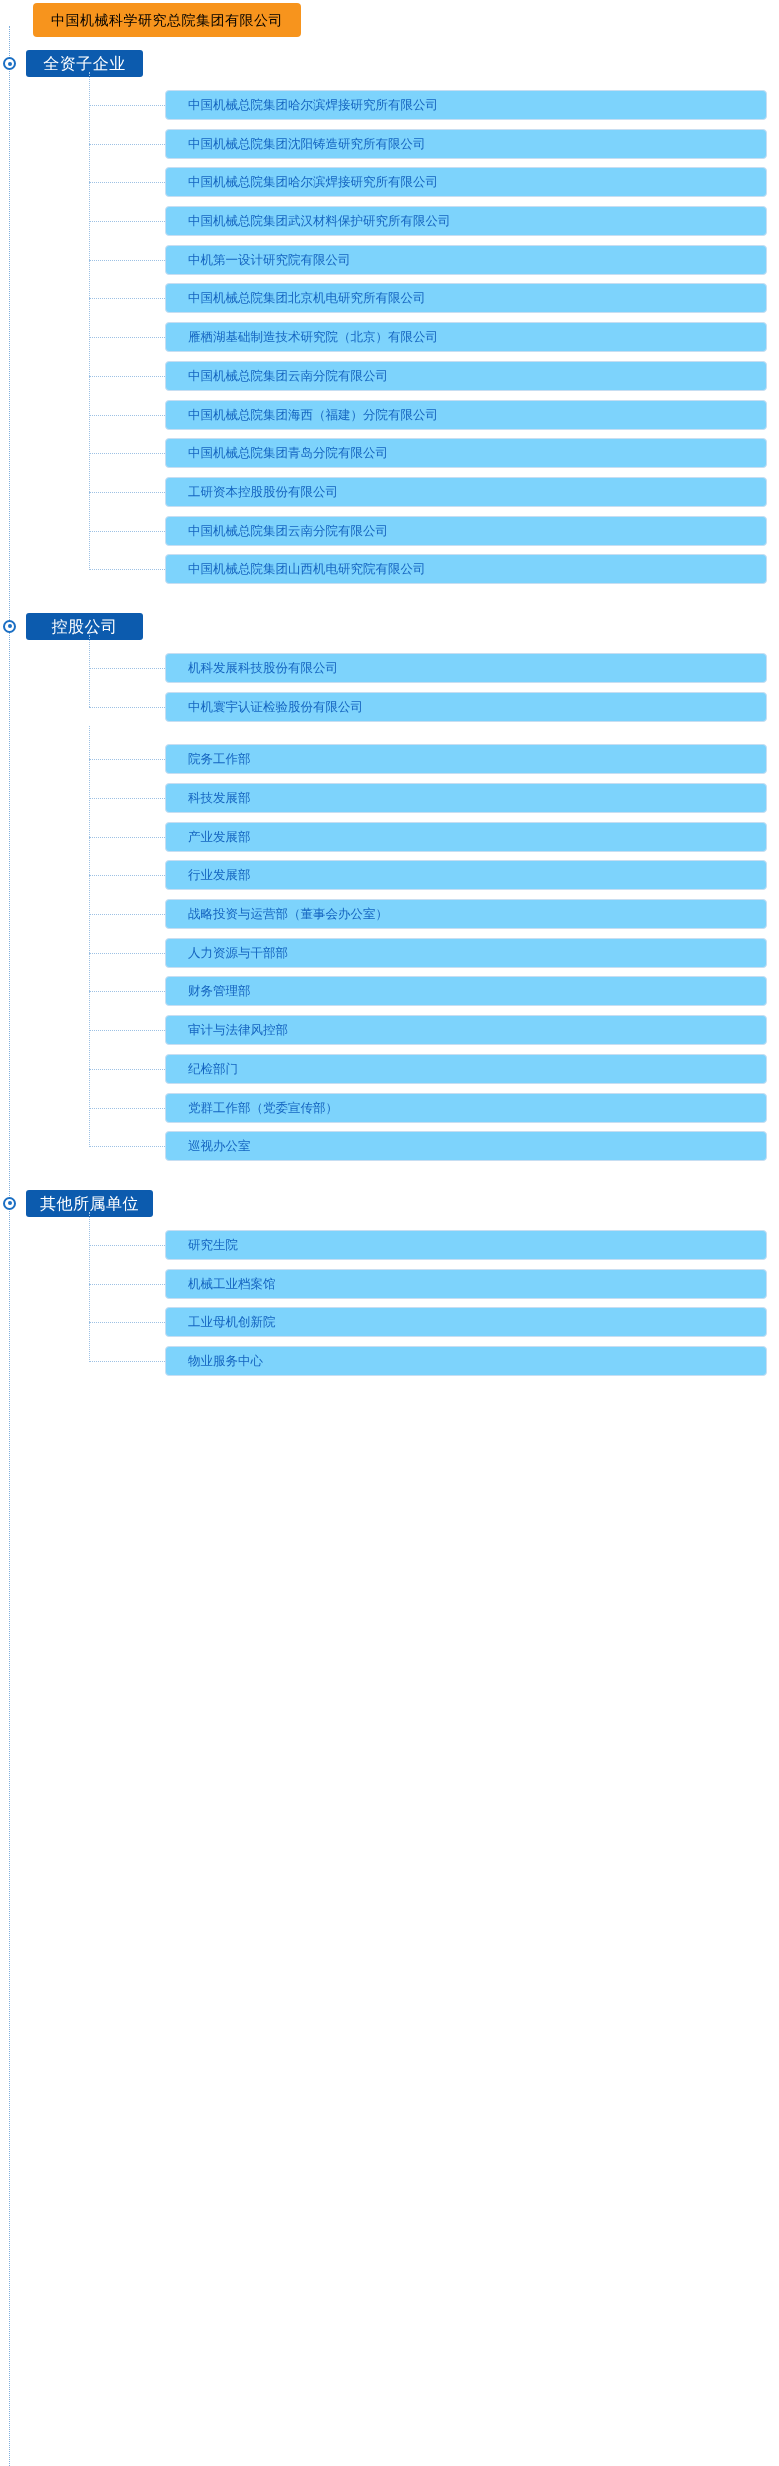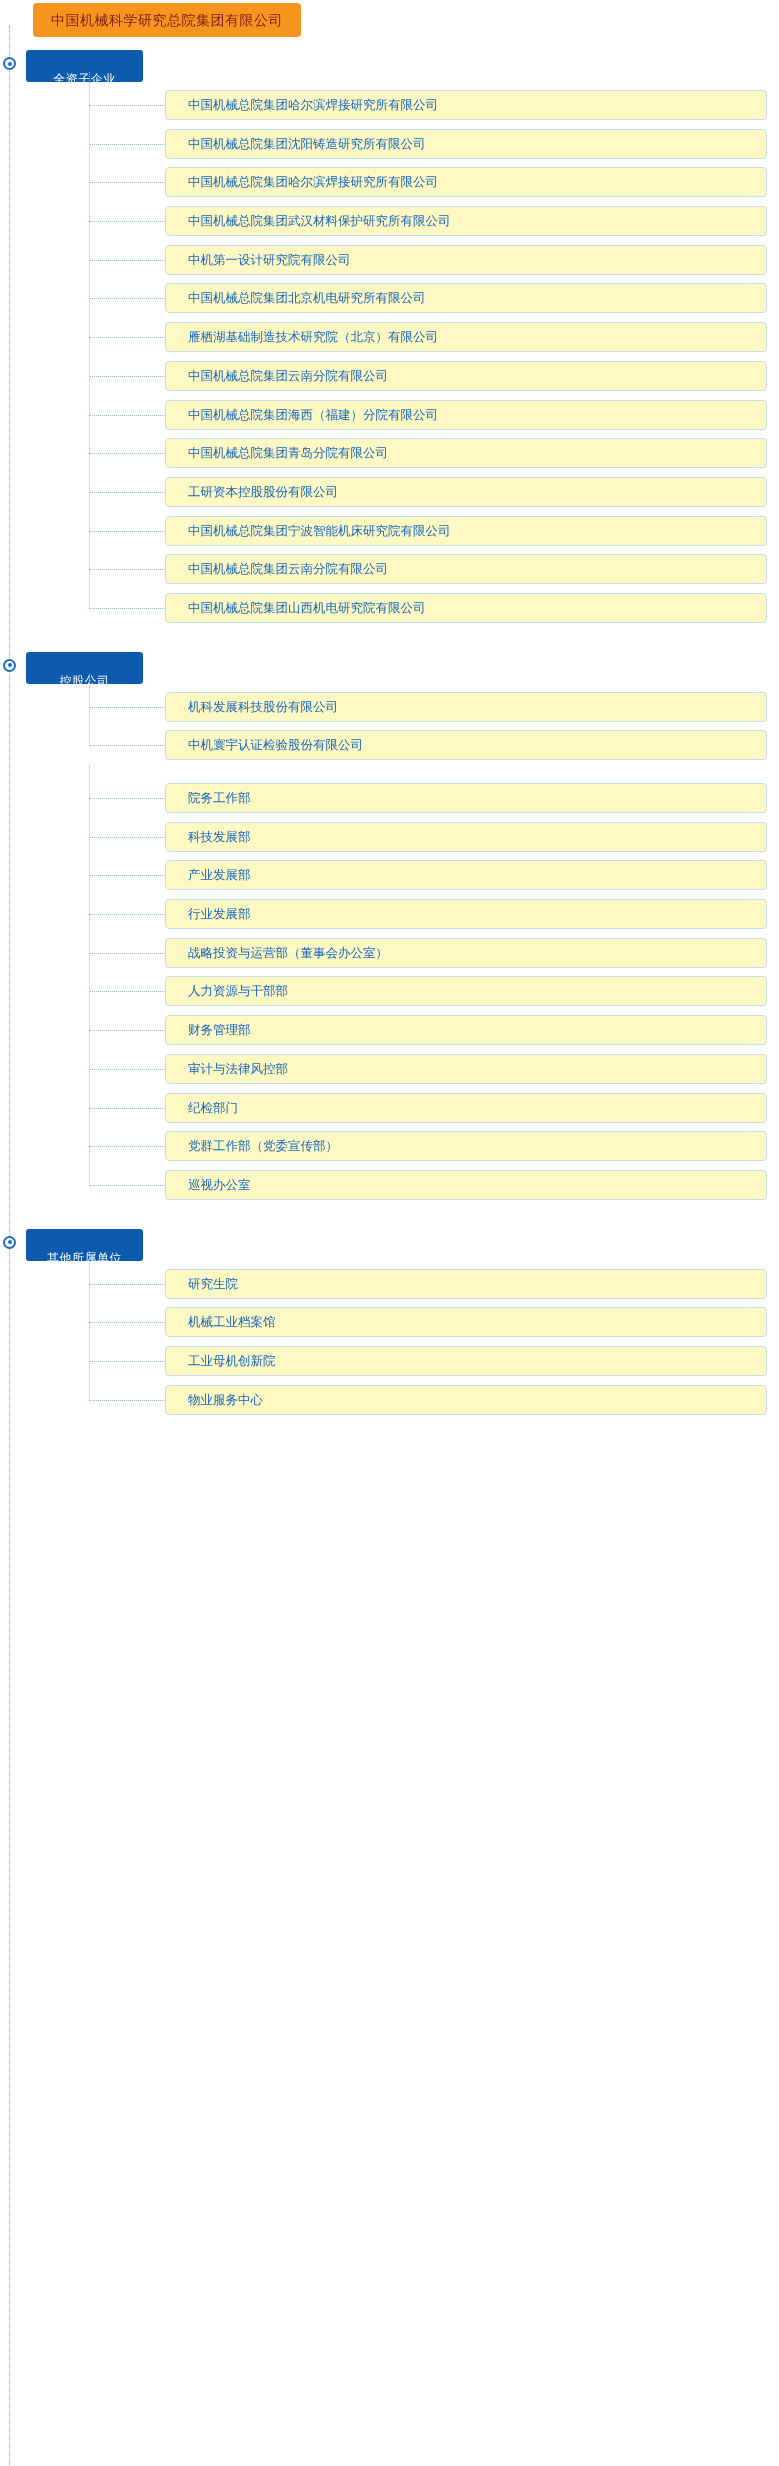--- a/index.html
+++ b/index.html
@@ -20,21 +20,21 @@
     position: relative;
     height: 40px;
     margin: 0;
   }
   .root-box {
     position: absolute;
     left: 33px;
     top: 3px;
     height: 34px;
     background: #F7941D;
-    color: #7f1d1d;
+    color: #000000;
     border-radius: 4px;
     font-size: 14px;
     line-height: 34px;
     text-align: center;
     padding: 0 18px;
     white-space: nowrap;
     letter-spacing: 0.5px;
   }
 
   
@@ -75,24 +75,24 @@
   }
   .group-box {
     position: absolute;
     left: 26px;
     top: 10px;
     height: 27px;
     min-width: 117px;
     background: #0C5BAE;
     color: #ffffff;
     border-radius: 3px;
-    font-size: 12px;
+    font-size: 16px;
     line-height: 27px;
     text-align: center;
-    padding: 16px 14px;
+    padding: 0 14px;
     white-space: nowrap;
     letter-spacing: 0.5px;
   }
 
   
   .children {
     position: relative;
     padding-left: 0;
   }
   
@@ -117,21 +117,21 @@
     top: 19px;
     width: 76px;
     border-top: 1px dotted #9DC1E4;
   }
   .child-box {
     position: absolute;
     left: 165px;
     right: 12px;
     top: 4px;
     height: 30px;
-    background: #fef9c3;
+    background: #7dd3fc;
     border: 1px solid #C7DEF2;
     border-radius: 4px;
     color: #1565C0;
     font-size: 12.5px;
     line-height: 28px;
     padding-left: 22px;
     white-space: nowrap;
     overflow: hidden;
     text-overflow: ellipsis;
   }
@@ -182,23 +182,20 @@
         <div class="child-row">
           <div class="child-box">中国机械总院集团海西（福建）分院有限公司</div>
         </div>
         <div class="child-row">
           <div class="child-box">中国机械总院集团青岛分院有限公司</div>
         </div>
         <div class="child-row">
           <div class="child-box">工研资本控股股份有限公司</div>
         </div>
         <div class="child-row">
-          <div class="child-box">中国机械总院集团宁波智能机床研究院有限公司</div>
-        </div>
-        <div class="child-row">
           <div class="child-box">中国机械总院集团云南分院有限公司</div>
         </div>
         <div class="child-row">
           <div class="child-box">中国机械总院集团山西机电研究院有限公司</div>
         </div>
       </div>
       <div class="group-spacer"></div>
     </div>
     <div class="group">
       <div class="group-head">

